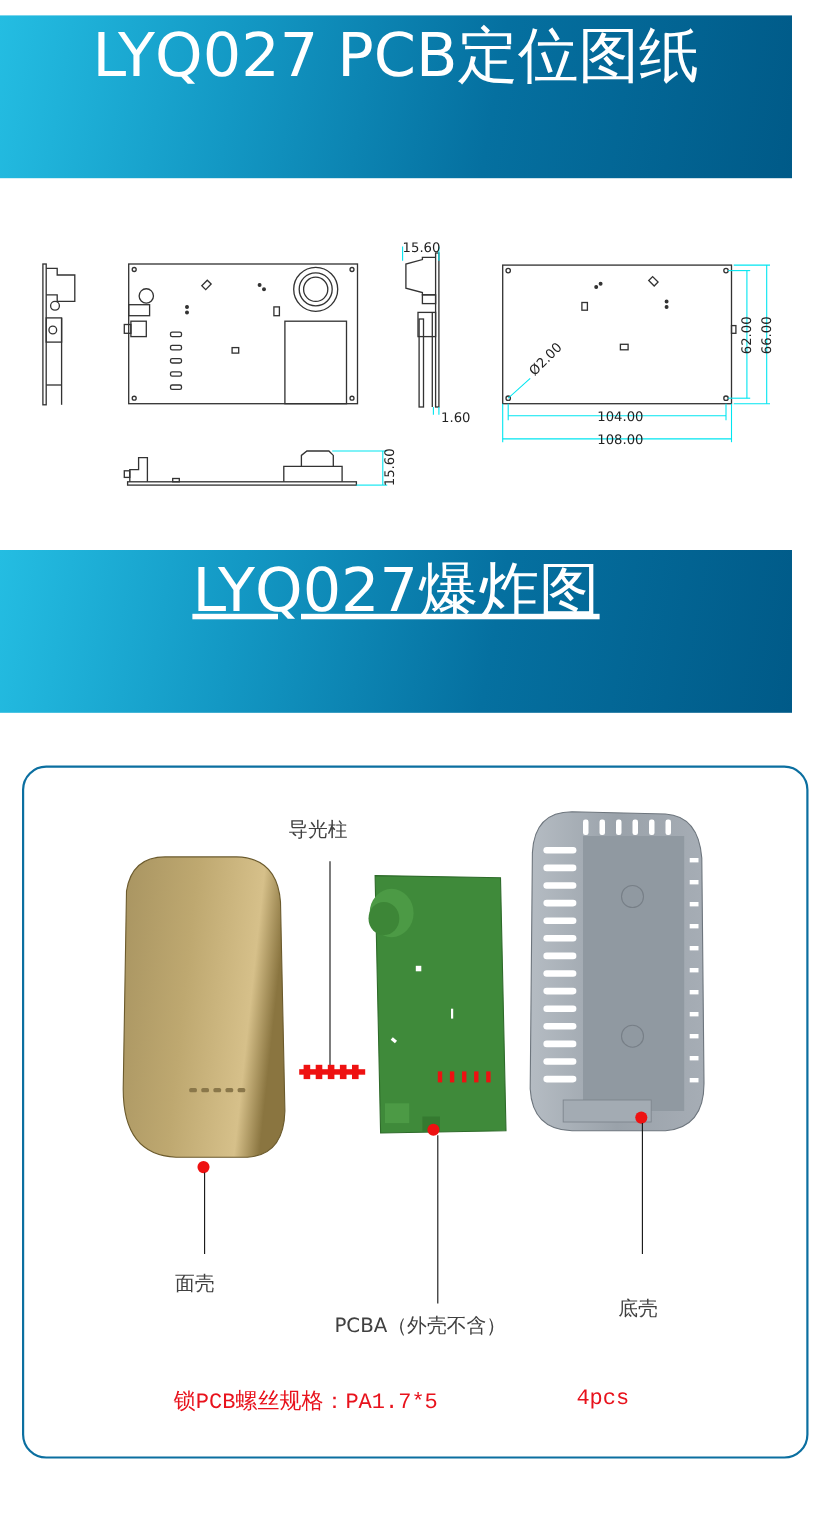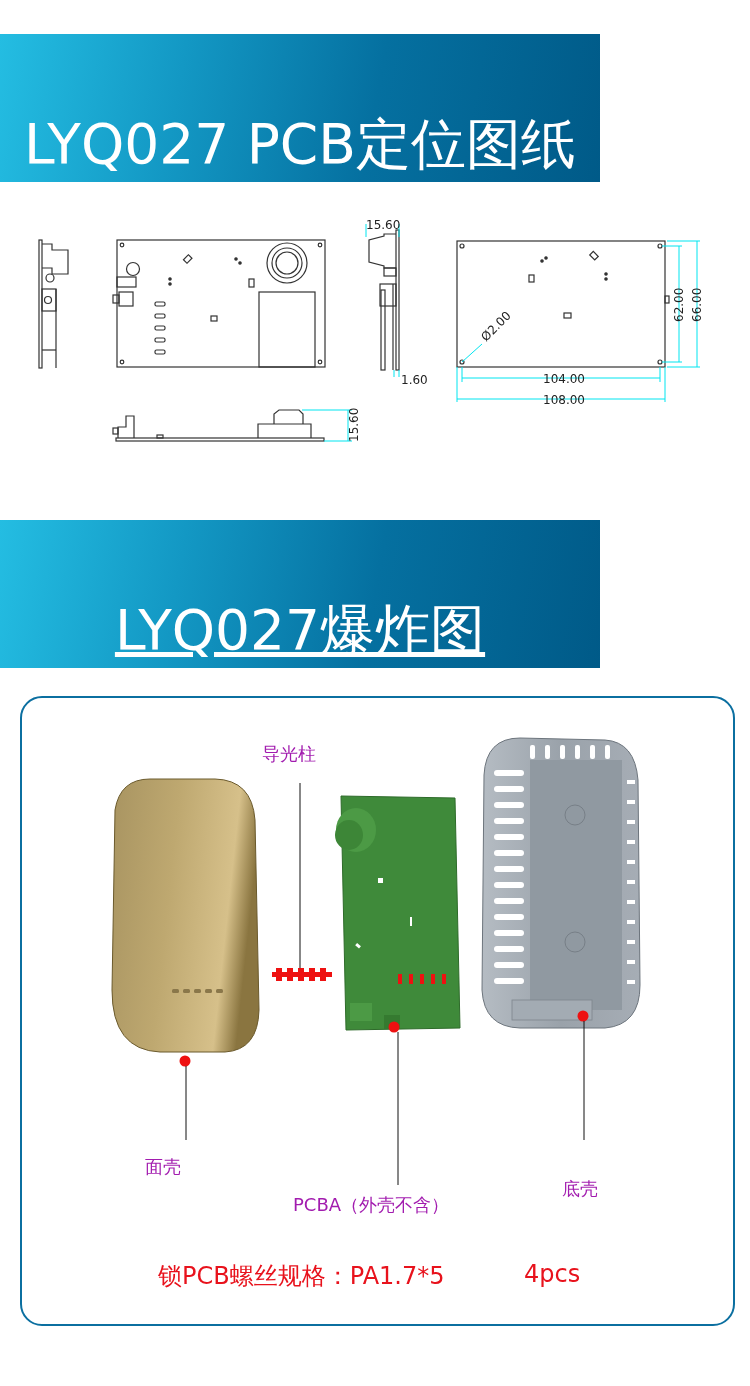--- a/index.html
+++ b/index.html
@@ -1,30 +1,30 @@
 <!DOCTYPE html>
 <html><head>
 <meta charset="utf-8">
 <style>
   * { margin: 0; padding: 0; box-sizing: border-box; }
   body { width: 750px; height: 1386px; background: #ffffff; position: relative; overflow: hidden; font-family: "DejaVu Sans", "Liberation Sans", sans-serif; }
-  .banner { position: absolute; left: 0; width: 600px; height: 148px;
+  .banner { position: absolute; left: 0; width: 720px; height: 148px;
     background: linear-gradient(100deg, #24bde2 0%, #1398c4 30%, #0570a0 62%, #005a88 100%);
-    display: flex; align-items: flex-end; justify-content: center; color: #fff; margin-top: 20px; }
+    display: flex; align-items: flex-start; justify-content: center; color: #fff; }
   .banner .title { font-size: 55px; font-weight: normal; letter-spacing: 0px; white-space: nowrap; }
   #banner1 { top: 14px; }
   #banner2 { top: 500px; text-decoration: underline; }
   .drawings { position: absolute; left: 0; top: 162px; width: 750px; height: 338px; }
   .drawings svg { position: absolute; left: 0; top: 0; }
   .dim { font-family: "DejaVu Sans", sans-serif; font-size: 12px; fill: #222; }
   .frame { position: absolute; left: 20px; top: 696px; width: 715px; height: 630px;
     border: 2px solid #0b6fa0; border-radius: 22px; }
   .explode { position: absolute; left: 0; top: 680px; width: 750px; height: 650px; }
-  .label { position: absolute; font-size: 18px; color: #a21caf; white-space: nowrap; }
-  .spec { position: absolute; top: 1260px; font-size: 24px; color: #e8121c; white-space: nowrap; }
+  .label { position: absolute; font-size: 18px; color: #404040; white-space: nowrap; }
+  .spec { position: absolute; top: 1260px; font-size: 20px; color: #e8121c; white-space: nowrap; font-family: Liberation Mono, monospace; }
 </style>
 </head>
 <body>
 
 <div class="banner" id="banner1">
   <div class="title">LYQ027 PCB定位图纸</div>
 </div>
 
 <div class="drawings">
   <svg width="750" height="338" viewBox="0 0 750 338" xmlns="http://www.w3.org/2000/svg">
@@ -241,18 +241,18 @@
       <circle cx="575" cy="815" r="10" fill="none" stroke="#777f87" stroke-width="1"></circle>
       <circle cx="575" cy="942" r="10" fill="none" stroke="#777f87" stroke-width="1"></circle>
       <rect x="512" y="1000" width="80" height="20" fill="#a3abb3" stroke="#7d858d" stroke-width="0.8"></rect>
       <circle cx="583" cy="1016" r="5.5" fill="#ee1111"></circle>
       <line x1="584" y1="1021" x2="584" y2="1140" stroke="#111" stroke-width="1"></line>
     </g>
   </svg>
 </div>
 
 <div class="label" style="left:262px; top:742px;">导光柱</div>
-<div class="label" style="left:145px; top:1155px;">面壳</div>
-<div class="label" style="left:293px; top:1193px;">PCBA（外壳不含）</div>
+<div class="label" style="left:159px; top:1155px;">面壳</div>
+<div class="label" style="left:304px; top:1193px;">PCBA（外壳不含）</div>
 <div class="label" style="left:562px; top:1177px;">底壳</div>
 
 <div class="spec" style="left:158px;">锁PCB螺丝规格：PA1.7*5</div>
 <div class="spec" style="left:524px;">4pcs</div>
 
 </body></html>

